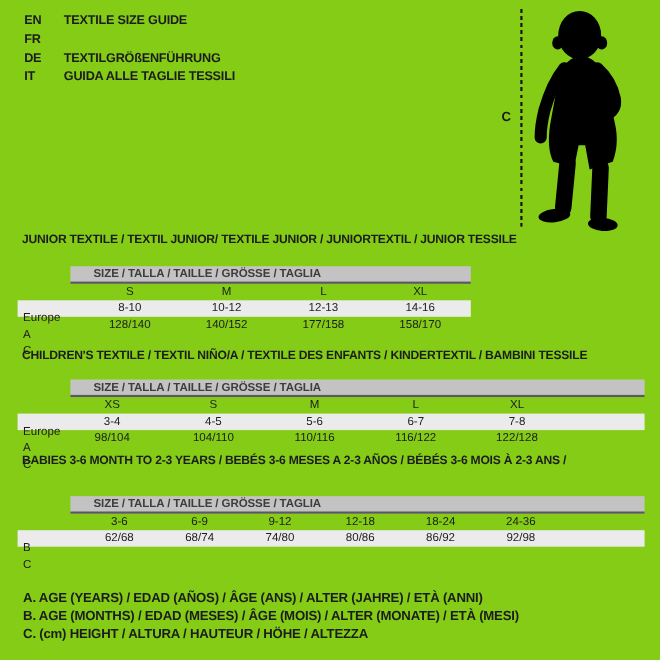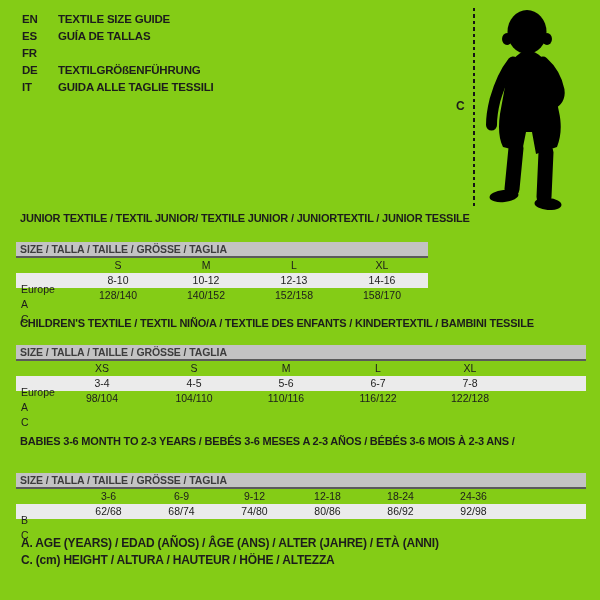--- a/index.html
+++ b/index.html
@@ -23,30 +23,30 @@
   .dash-line{
     position:absolute;left:33px;top:8px;width:2px;height:198px;
     background:repeating-linear-gradient(to bottom,#151515 0 3.5px,transparent 3.5px 6.5px);
   }
   .baby{position:absolute;left:42px;top:8px;width:96px;height:202px;}
 
   
   .tbl-sec{position:absolute;left:16px;}
   #sec-junior{top:212px;width:412px;}
   #sec-children{top:317px;width:570px;}
-  #sec-babies{top:435px;width:570px;}
+  #sec-babies{top:413px;width:570px;}
   .tbl-title{font-size:11px;font-weight:bold;letter-spacing:-0.2px;line-height:13.5px;white-space:nowrap;padding-left:4px;}
   .tbl{position:absolute;left:0;right:0;}
   #sec-junior .tbl{top:30px;}
   #sec-children .tbl{top:28px;}
   #sec-babies .tbl{top:38px;}
   .size-band{
     height:14px;line-height:14px;background:var(--band,#c3c3c3);
     border-bottom:2px solid var(--band-border,#5a5a5a);
-    font-size:10.5px;font-weight:bold;color:#3d3d3d;padding-left:4px;letter-spacing:-0.1px;
+    font-size:10.5px;font-weight:bold;color:#3d3d3d;padding-left:21px;letter-spacing:-0.1px;margin-left:48px;
   }
   .t-row{display:flex;height:15px;line-height:15px;font-size:10.5px;}
   .t-row:nth-child(even){background:var(--shade,#ebebeb);}
   .cell-label{flex:0 0 auto;padding-left:5px;white-space:nowrap;margin-top:24px;}
   .cell-val{flex:0 0 auto;text-align:center;white-space:nowrap;}
   #sec-junior .cell-label{width:53px;}
   #sec-junior .cell-val{width:88px;}
   #sec-children .cell-label{width:35px;}
   #sec-children .cell-val{width:92px;}
   #sec-babies .cell-label{width:51px;}
@@ -58,24 +58,20 @@
 </style>
 </head>
 <body style="--band: #c3c3c3; --band-border: #5a5a5a; --shade: #ebebeb; --txt: #1c1c1c;">
 
 <div class="page">
 
   <div class="lang-list" id="lang-list">
       <div class="lang-row">
         <div class="lang-code" style="display: inline-block;">EN</div>
         <div class="lang-label" style="display: inline-block;">TEXTILE SIZE GUIDE</div>
-      </div>
-      <div class="lang-row">
-        <div class="lang-code" style="display: inline-block;">ES</div>
-        <div class="lang-label" style="display: inline-block;">GUÍA DE TALLAS</div>
       </div>
       <div class="lang-row">
         <div class="lang-code" style="display: inline-block;">FR</div>
       </div>
       <div class="lang-row">
         <div class="lang-code" style="display: inline-block;">DE</div>
         <div class="lang-label" style="display: inline-block;">TEXTILGRÖßENFÜHRUNG</div>
       </div>
       <div class="lang-row">
         <div class="lang-code" style="display: inline-block;">IT</div>
@@ -122,21 +118,21 @@
             <div class="cell-label">A</div>
             <div class="cell-val">8-10</div>
             <div class="cell-val">10-12</div>
             <div class="cell-val">12-13</div>
             <div class="cell-val">14-16</div>
           </div>
           <div class="t-row">
             <div class="cell-label">C</div>
             <div class="cell-val">128/140</div>
             <div class="cell-val">140/152</div>
-            <div class="cell-val">152/158</div>
+            <div class="cell-val">177/158</div>
             <div class="cell-val">158/170</div>
           </div>
         </div>
     </div>
   </section>
 
   <section class="tbl-sec" id="sec-children">
     <div class="tbl-title">
         <div>CHILDREN'S TEXTILE / TEXTIL NIÑO/A / TEXTILE DES ENFANTS / KINDERTEXTIL / BAMBINI TESSILE</div>
       </div>
@@ -195,16 +191,17 @@
             <div class="cell-val">80/86</div>
             <div class="cell-val">86/92</div>
             <div class="cell-val">92/98</div>
           </div>
         </div>
     </div>
   </section>
 
   <div class="footnotes" id="footnotes">
       <div class="footnote">A. AGE (YEARS) / EDAD (AÑOS) / ÂGE (ANS) / ALTER (JAHRE) / ETÀ (ANNI)</div>
+      <div class="footnote">B. AGE (MONTHS) / EDAD (MESES) / ÂGE (MOIS) / ALTER (MONATE) / ETÀ (MESI)</div>
       <div class="footnote">C. (cm) HEIGHT / ALTURA / HAUTEUR / HÖHE / ALTEZZA</div>
     </div>
 
 </div>
 
 </body></html>

